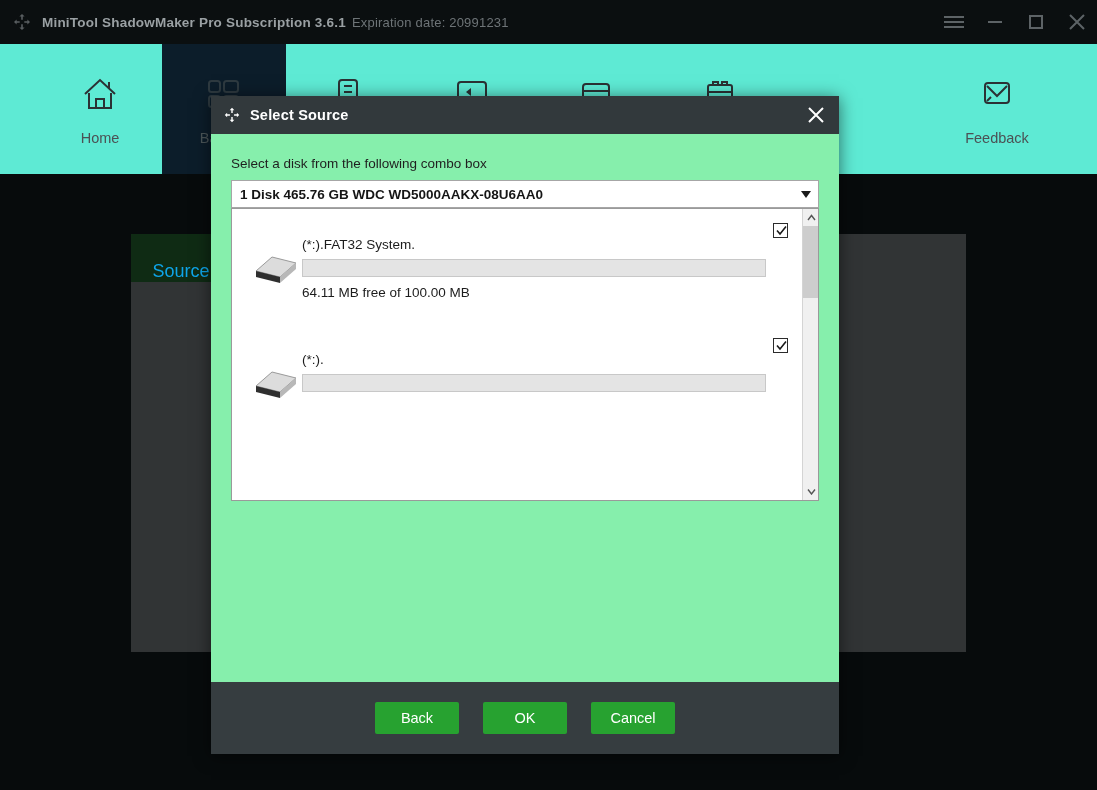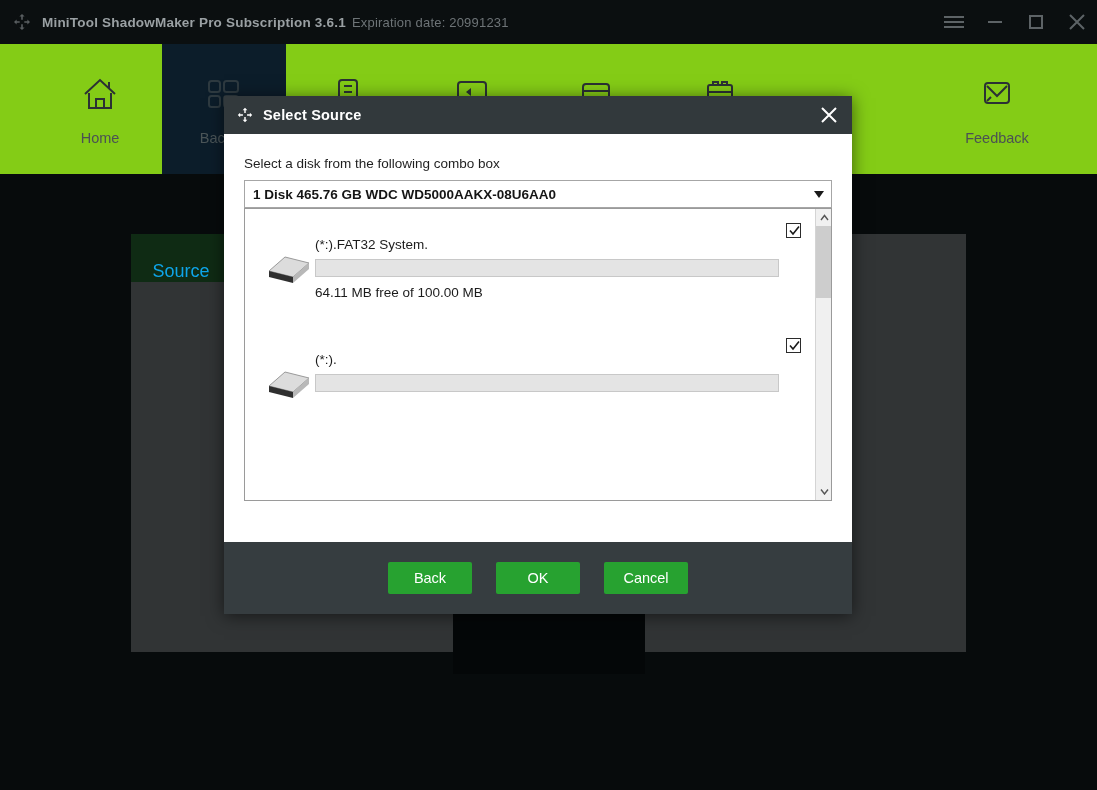--- a/index.html
+++ b/index.html
@@ -25,21 +25,21 @@
   .tb-ctrls { margin-left: auto; display: flex; align-items: center; height: 44px; }
   .tb-btn {
     width: 41px; height: 44px; display: flex; align-items: center; justify-content: center;
     color: #5d6366;
   }
   .tb-btn svg { display: block; }
 
   
   .nav {
     position: absolute; left: 0; top: 44px; width: 1097px; height: 130px;
-    background: #84cc16; display: flex; align-items: flex-start;
+    background: #5eead4; display: flex; align-items: flex-start;
   }
   .nav-item {
     width: 124px; height: 130px; display: flex; flex-direction: column;
     align-items: center; justify-content: center; gap: 14px;
     color: #3f4548;
   }
   .nav-item.active { background: #0c1d2a; }
   .nav-item .lbl { font-size: 14.5px; color: #4b5154; }
   .nav-item.active .lbl { color: #4b5558; }
   .nav-spacer { flex: 1; }
@@ -61,22 +61,22 @@
   .bg-line { font-size: 14px; line-height: 22px; color: #1b1f20; }
   .bg-black-strip {
     position: absolute; left: 322px; top: 380px; width: 192px; height: 60px; background: #040708;
   }
 
   
   .bottombar { position: absolute; left: 0; top: 690px; width: 1097px; height: 100px; background: #070b0c; }
 
   
   .dlg {
-    position: absolute; left: 224px; top: 96px; width: 628px; height: 518px;
-    background: #ffffff; box-shadow: 0 2px 16px rgba(0,0,0,.55);
+    position: absolute; left: 211px; top: 96px; width: 628px; height: 658px;
+    background: #86efac; box-shadow: 0 2px 16px rgba(0,0,0,.55);
   }
   .dlg-head {
     height: 38px; background: #32393c; display: flex; align-items: center;
     color: #ffffff;
   }
   .dlg-head-icon { margin-left: 12px; width: 18px; height: 18px; position: relative; }
   .dlg-title { margin-left: 9px; font-size: 14.5px; font-weight: bold; letter-spacing: .2px; }
   .dlg-close {
     margin-left: auto; width: 46px; height: 38px; display: flex; align-items: center; justify-content: center;
     color: #ffffff;

